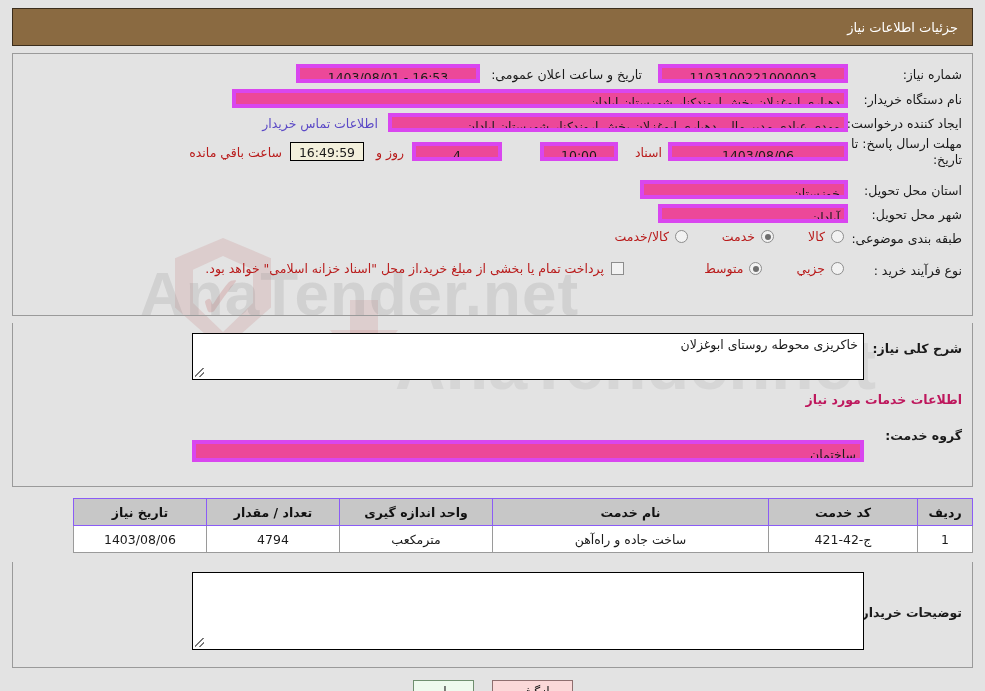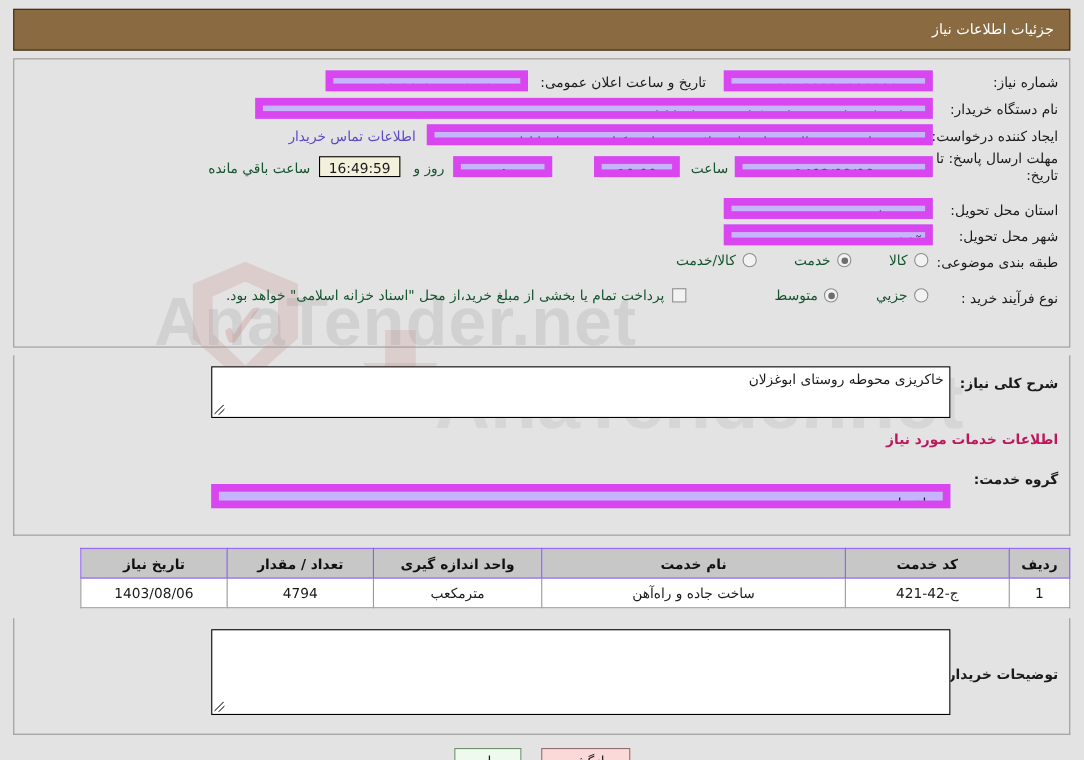--- a/index.html
+++ b/index.html
@@ -130,22 +130,22 @@
     margin: 0;
     padding: 0;
   }
   .lbl {
     font-size: 12.5px;
     color: #1a1a1a;
     text-align: right;
     white-space: nowrap;
   }
   .box {
-    background: #c4b5fd;
-    border: 7px solid #d946ef;
+    background: #ec4899;
+    border: 4px solid #d946ef;
     height: 19px;
     line-height: 19px;
     font-size: 12.5px;
     color: #1a1a1a;
     padding: 0 4px;
     box-sizing: border-box;
     text-align: right;
     overflow: hidden;
     white-space: nowrap;
   }
@@ -153,21 +153,21 @@
   .box.beige  { background: #f3f0dc; border: 1px solid #000; }
   .link {
     color: #5b49c6;
     font-size: 12.5px;
     white-space: nowrap;
     cursor: pointer;
     text-align: right;
   }
   .plain {
     font-size: 12.5px;
-    color: #14532d;
+    color: #b91c1c;
     white-space: nowrap;
   }
 
   
   .abs { position: absolute; }
 
   .radio {
     display: inline-block;
     width: 13px;
     height: 13px;
@@ -300,29 +300,29 @@
 
     <div class="abs lbl" style="right:10px; top:38px; width:110px;">نام دستگاه خریدار:</div>
     <div class="abs box" style="right:124px; top:35px; width:616px;">دهیاری ابوغزلان بخش اروندکنار شهرستان ابادان</div>
 
     <div class="abs lbl" style="right:10px; top:62px; width:110px;">ایجاد کننده درخواست:</div>
     <div class="abs box" style="right:124px; top:59px; width:460px;">مهدی عبادی مدیر مالی دهیاری ابوغزلان بخش اروندکنار شهرستان ابادان</div>
     <div class="abs link" style="right:594px; top:62px;">اطلاعات تماس خریدار</div>
 
     <div class="abs lbl" style="right:10px; top:82px; width:112px; white-space:normal; line-height:16px;">مهلت ارسال پاسخ: تا تاریخ:</div>
     <div class="abs box center" style="right:124px; top:88px; width:180px;">1403/08/06</div>
-    <div class="abs plain" style="right:310px; top:91px;">ساعت</div>
+    <div class="abs plain" style="right:310px; top:91px;">اسناد</div>
     <div class="abs box center" style="right:354px; top:88px; width:78px;margin-left:48px;">10:00</div>
     <div class="abs box center" style="right:470px; top:88px; width:90px;">4</div>
     <div class="abs plain" style="right:568px; top:91px;">روز و</div>
     <div class="abs box beige center" style="right:608px; top:88px; width:74px;">16:49:59</div>
     <div class="abs plain" style="right:690px; top:91px;">ساعت باقي مانده</div>
 
     <div class="abs lbl" style="right:10px; top:129px; width:110px;">استان محل تحویل:</div>
-    <div class="abs box" style="right:124px; top:126px; width:190px;">خوزستان</div>
+    <div class="abs box" style="right:124px; top:126px; width:208px;">خوزستان</div>
 
     <div class="abs lbl" style="right:10px; top:153px; width:110px;">شهر محل تحویل:</div>
     <div class="abs box" style="right:124px; top:150px; width:190px;">آبادان</div>
 
     <div class="abs lbl" style="right:10px; top:177px; width:110px;">طبقه بندی موضوعی:</div>
     <div class="abs row" style="right:128px; top:175px; gap:6px;">
       <span class="radio"></span>
       <span class="plain">کالا</span>
       <span style="width:22px;display:inline-block"></span>
       <span class="radio on"></span>

